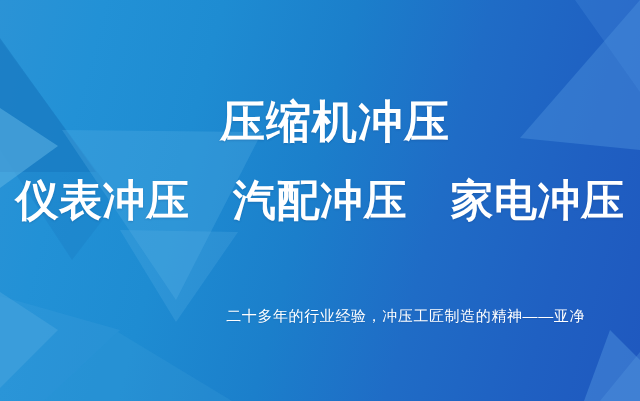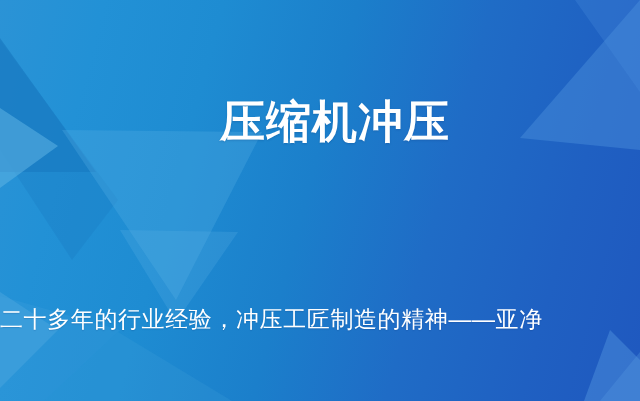--- a/index.html
+++ b/index.html
@@ -73,23 +73,23 @@
     line-height: 1;
     white-space: nowrap;
     text-shadow: 0 1px 2px rgba(10, 50, 110, 0.22);
   }
 
   .tagline {
     position: absolute;
     left: 0;
     top: 308px;
     width: 585px;
-    text-align: left;
+    text-align: right;
     color: #ffffff;
-    font-size: 23px;
+    font-size: 15px;
     font-weight: normal;
     letter-spacing: 0.6px;
     line-height: 1;
     white-space: nowrap;
     text-shadow: 0 1px 1px rgba(10, 50, 110, 0.18);
   }
 </style>
 </head>
 <body>
 
@@ -120,18 +120,19 @@
     <polygon points="610,330 640,360 640,401 584,401" fill="#4f93de" fill-opacity="0.48"></polygon>
 
     <polygon points="640,352 640,401 600,401" fill="#5a9ce2" fill-opacity="0.30"></polygon>
 
   </svg>
 
   <div class="text-layer">
 
     <div class="headline-main">压缩机冲压</div>
 
+    <div class="headline-sub">仪表冲压　汽配冲压　家电冲压</div>
 
     <div class="tagline">二十多年的行业经验，冲压工匠制造的精神——亚净</div>
 
   </div>
 
 </div>
 
 </body></html>

